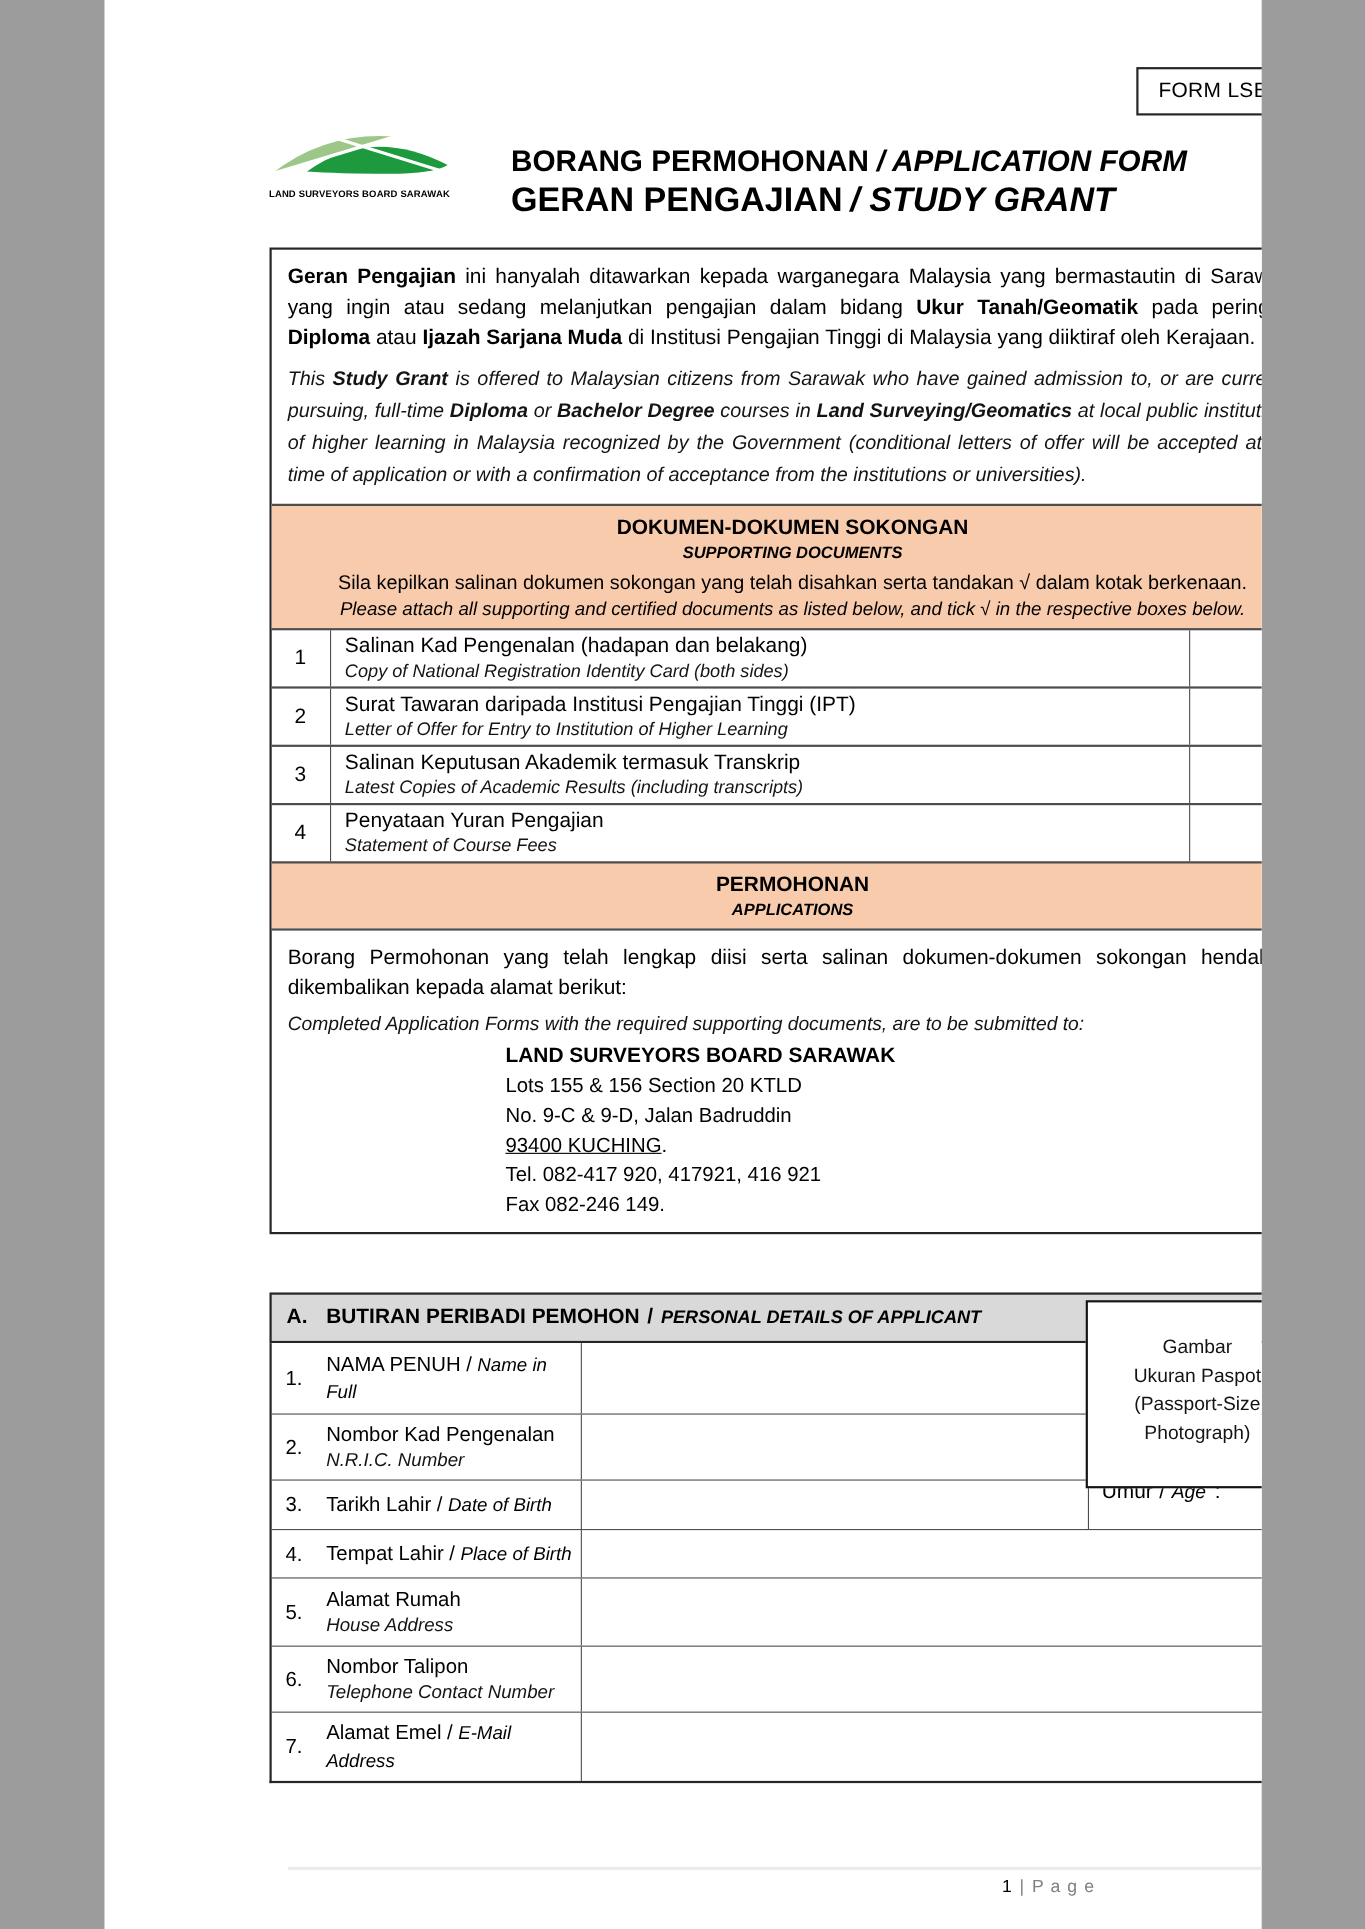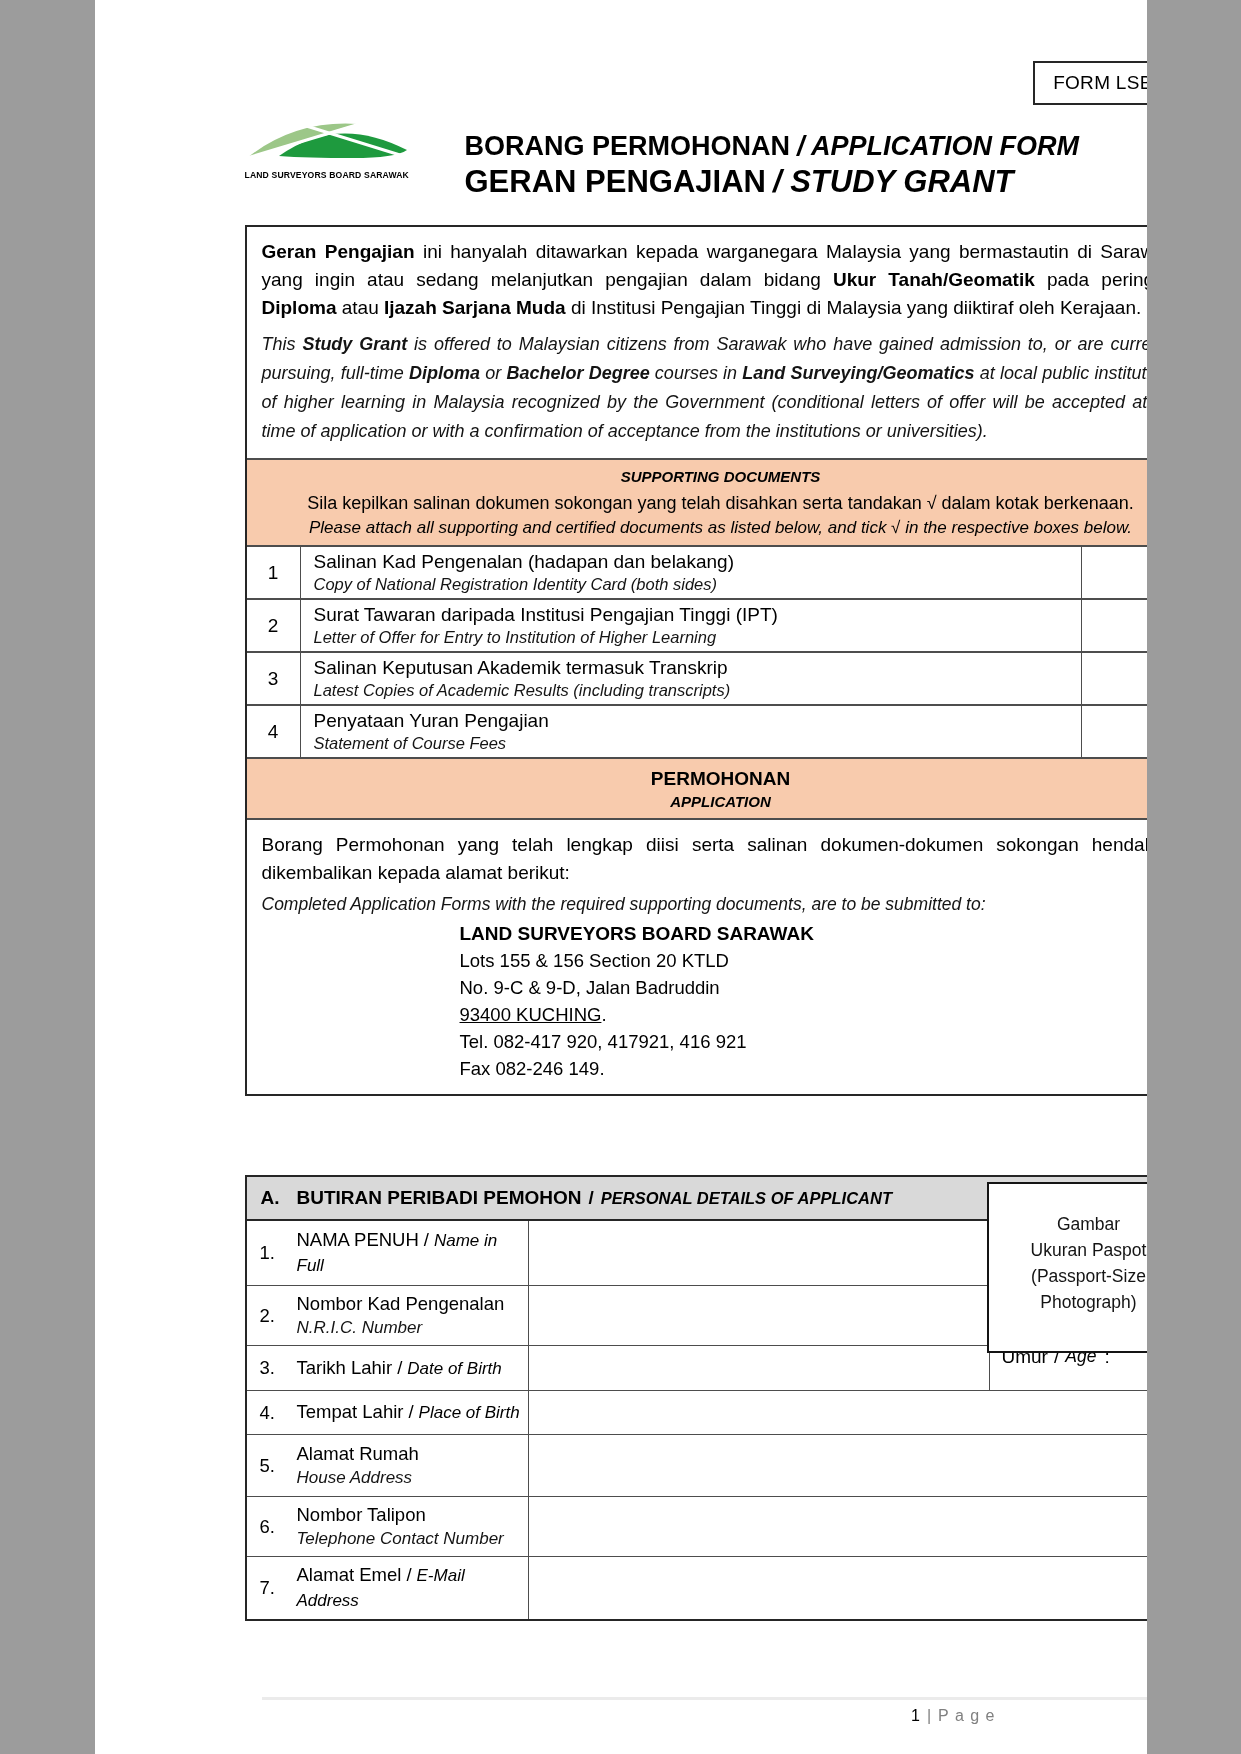--- a/index.html
+++ b/index.html
@@ -123,20 +123,21 @@
 
   <div class="main-table">
 
 
     <div class="body-block">
       <p class="para-my"><b>Geran Pengajian</b><span> ini hanyalah ditawarkan kepada warganegara Malaysia yang bermastautin di Sarawak, yang ingin atau sedang melanjutkan pengajian dalam bidang </span><b>Ukur Tanah/Geomatik</b><span> pada peringkat </span><b>Diploma</b><span> atau </span><b>Ijazah Sarjana Muda</b><span> di Institusi Pengajian Tinggi di Malaysia yang diiktiraf oleh Kerajaan.</span></p>
       <p class="para-en"><span>This </span><b>Study Grant</b><span> is offered to Malaysian citizens from Sarawak who have gained admission to, or are currently pursuing, full-time </span><b>Diploma</b><span> or </span><b>Bachelor Degree</b><span> courses in </span><b>Land Surveying/Geomatics</b><span> at local public institutions of higher learning in Malaysia recognized by the Government (conditional letters of offer will be accepted at the time of application or with a confirmation of acceptance from the institutions or universities).</span></p>
     </div>
 
     <div class="orange-header">
+      <div class="oh-my">DOKUMEN-DOKUMEN SOKONGAN</div>
       <div class="oh-en">SUPPORTING DOCUMENTS</div>
       <div class="oh-note-my">Sila kepilkan salinan dokumen sokongan yang telah disahkan serta tandakan √ dalam kotak berkenaan.</div>
       <div class="oh-note-en">Please attach all supporting and certified documents as listed below, and tick √ in the respective boxes below.</div>
     </div>
 
     <div class="doc-row">
       <div class="doc-no">1</div>
       <div class="doc-text">
         <div class="doc-my">Salinan Kad Pengenalan (hadapan dan belakang)</div>
         <div class="doc-en">Copy of National Registration Identity Card (both sides)</div>
@@ -166,21 +167,21 @@
       <div class="doc-no">4</div>
       <div class="doc-text">
         <div class="doc-my">Penyataan Yuran Pengajian</div>
         <div class="doc-en">Statement of Course Fees</div>
       </div>
       <div class="doc-tick"></div>
     </div>
 
     <div class="orange-header">
       <div class="oh-my">PERMOHONAN</div>
-      <div class="oh-en">APPLICATION</div>
+      <div class="oh-en">APPLICATIONS</div>
     </div>
 
     <div class="body-block">
       <p class="apps-para-my">Borang Permohonan yang telah lengkap diisi serta salinan dokumen-dokumen sokongan hendaklah dikembalikan kepada alamat berikut:</p>
       <p class="apps-para-en">Completed Application Forms with the required supporting documents, are to be submitted to:</p>
       <div class="address">
         <div class="addr-name">LAND SURVEYORS BOARD SARAWAK</div>
         <div>Lots 155 &amp; 156 Section 20 KTLD</div>
         <div>No. 9-C &amp; 9-D, Jalan Badruddin</div>
         <div><span class="u">93400 KUCHING</span><span>.</span></div>

